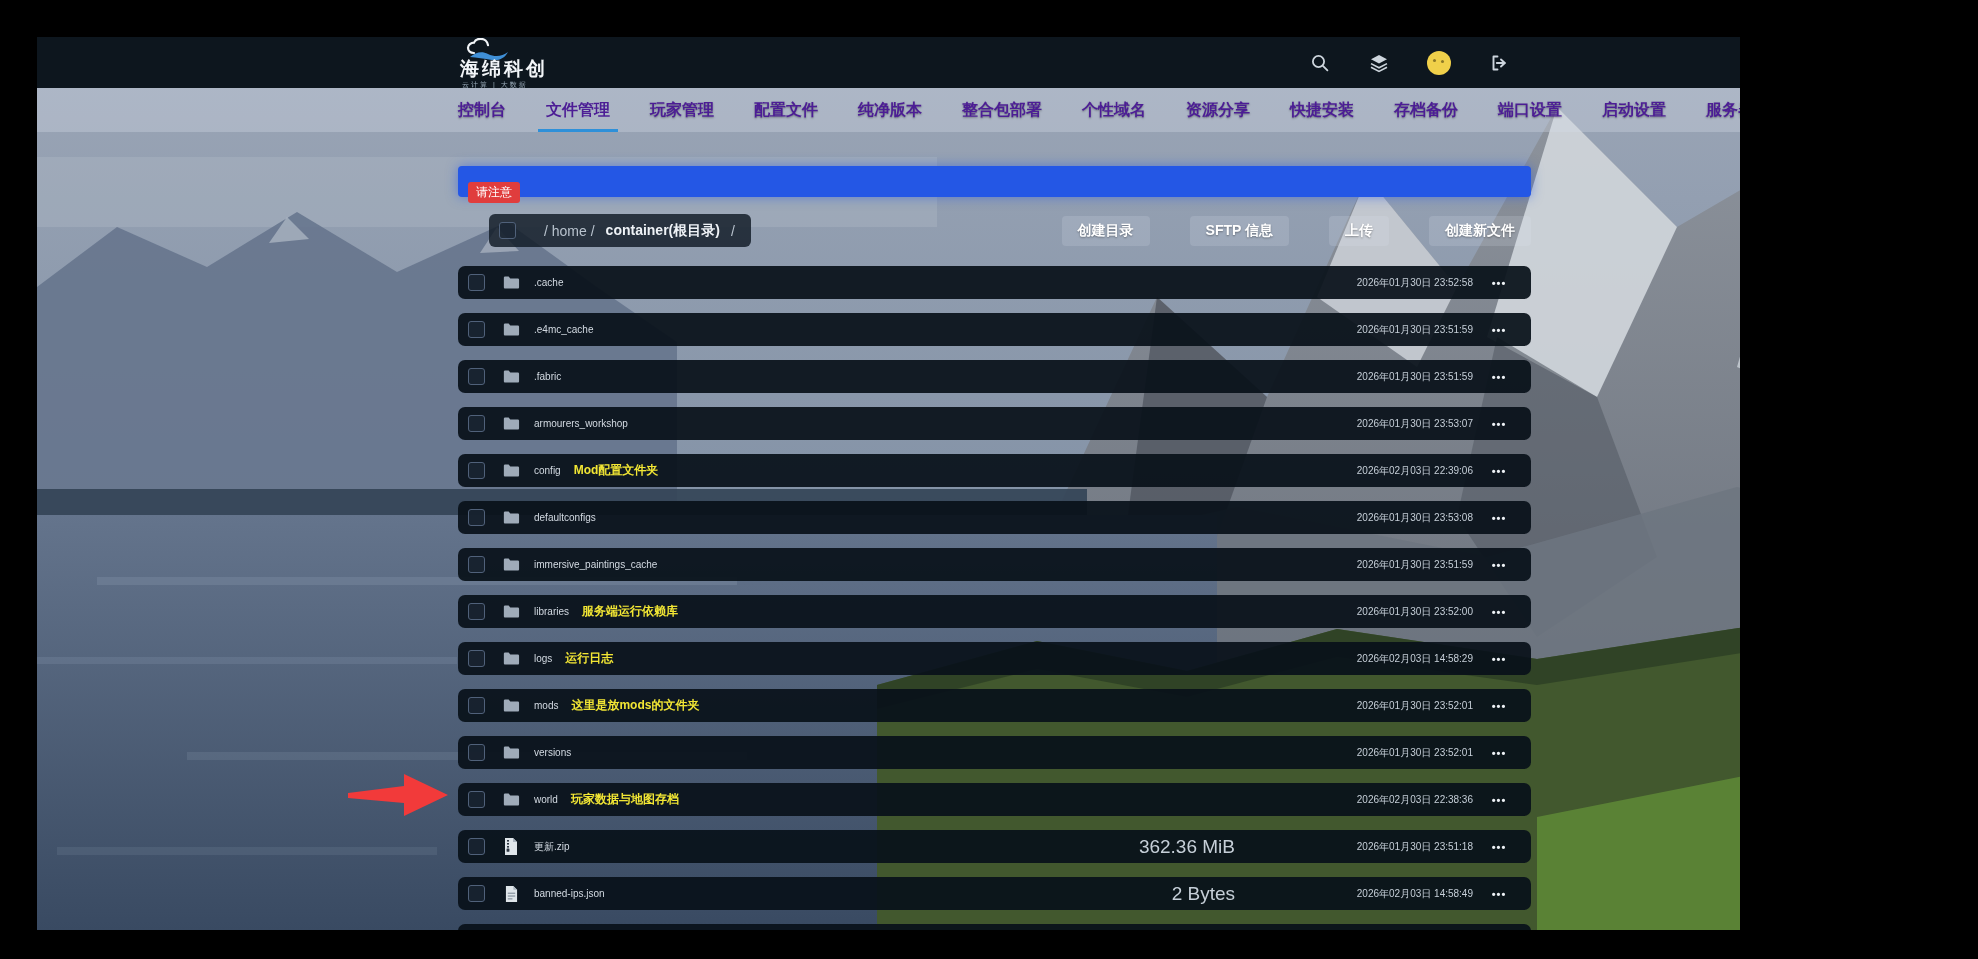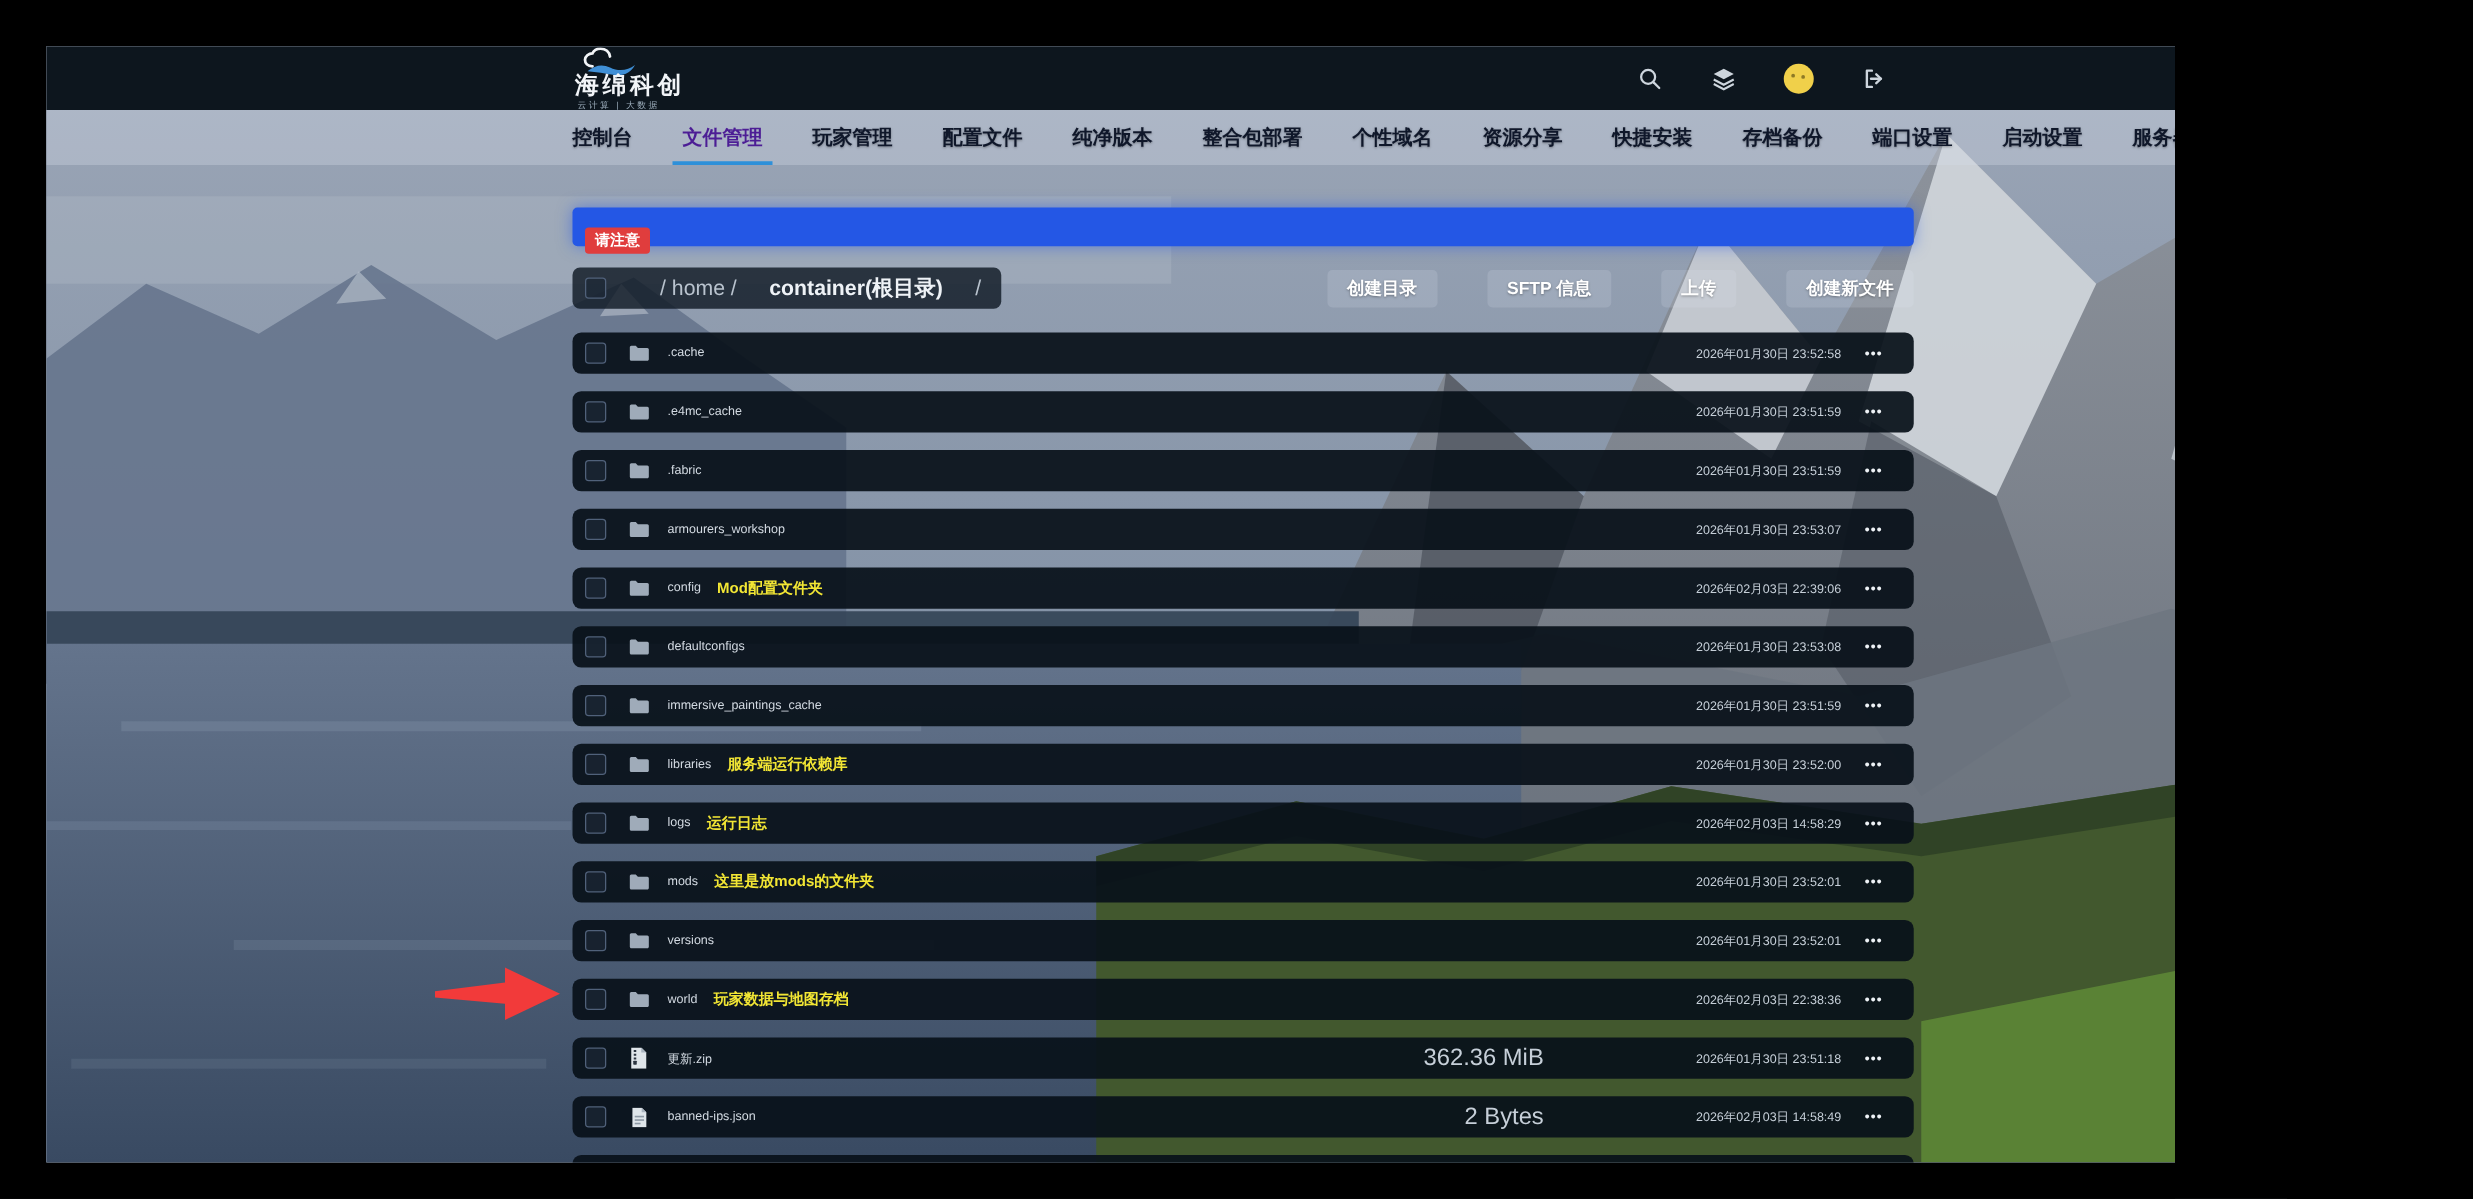--- a/index.html
+++ b/index.html
@@ -21,35 +21,35 @@
   .tico{width:22px;height:22px;display:flex;align-items:center;justify-content:center;cursor:pointer;}
   .avatar{width:24px;height:24px;border-radius:50%;background:#f0d04a;position:relative;overflow:hidden;cursor:pointer;}
   .avatar:after{content:"";position:absolute;left:6px;top:8px;width:3px;height:3px;border-radius:50%;
                 background:rgba(60,50,10,.55);box-shadow:8px 1px 0 rgba(60,50,10,.55);}
 
   
   .tabbar{position:absolute;left:0;top:51px;width:100%;height:44px;z-index:5;
           background:rgba(214,222,233,0.32);display:flex;align-items:center;
           padding-left:421px;box-sizing:border-box;gap:40px;}
   .tab{position:relative;height:100%;display:flex;align-items:center;font-size:16px;font-weight:700;
-       color:#0f172a;text-shadow:0 1px 2px rgba(0,0,0,.35);cursor:pointer;white-space:nowrap;}
+       color:#4c1d95;text-shadow:0 1px 2px rgba(0,0,0,.35);cursor:pointer;white-space:nowrap;}
   .tab.active{color:#4c1d95;text-shadow:none;}
   .tab.active::after{content:"";position:absolute;left:-8px;right:-8px;bottom:0;height:3px;background:#2e90d9;}
 
   
   .content{position:absolute;left:421px;top:0;width:1073px;height:100%;z-index:5;}
 
   .notice{position:absolute;top:129px;left:0;width:100%;height:31px;background:#2457e5;border-radius:4px;
           display:flex;align-items:center;gap:13px;padding:0 10px;box-sizing:border-box;color:#fff;
           font-size:13px;box-shadow:0 0 12px rgba(36,87,229,.55);}
-  .notice-badge{background:#e03d3d;border-radius:3px;font-size:12px;font-weight:700;padding:2px 8px;flex:none;color:#fff;margin-top:22px;}
+  .notice-badge{background:#e03d3d;border-radius:3px;font-size:12px;font-weight:400;padding:2px 8px;flex:none;color:#fff;margin-top:22px;}
 
   .toolbar{position:absolute;top:177px;left:0;width:100%;height:33px;display:flex;align-items:center;}
   .crumb{height:33px;background:rgba(16,26,36,0.82);border-radius:6px;display:flex;align-items:center;
-         padding:0 16px 0 10px;gap:26px;color:#b9c3ce;font-size:17px;box-sizing:border-box;}
+         padding:0 16px 0 10px;gap:11px;color:#b9c3ce;font-size:14px;box-sizing:border-box;margin-left:31px;}
   .crumb .cur{color:#eef2f6;font-weight:700;}
   .toolbar-btns{margin-left:auto;display:flex;gap:40px;}
   .tb-btn{background:rgba(225,233,242,0.17);border-radius:4px;padding:6px 16px;color:#fff;font-weight:700;
           font-size:14px;cursor:pointer;text-shadow:0 1px 2px rgba(0,0,0,.35);white-space:nowrap;}
 
   
   .filelist{position:absolute;top:229px;left:0;width:100%;}
   .frow{height:33px;margin-bottom:14px;background:rgba(9,17,26,0.93);border-radius:7px;display:flex;
         align-items:center;padding:0 6px 0 10px;box-sizing:border-box;}
   .cb{width:15px;height:15px;border:1px solid #50617a;border-radius:3px;background:rgba(28,40,54,.7);

